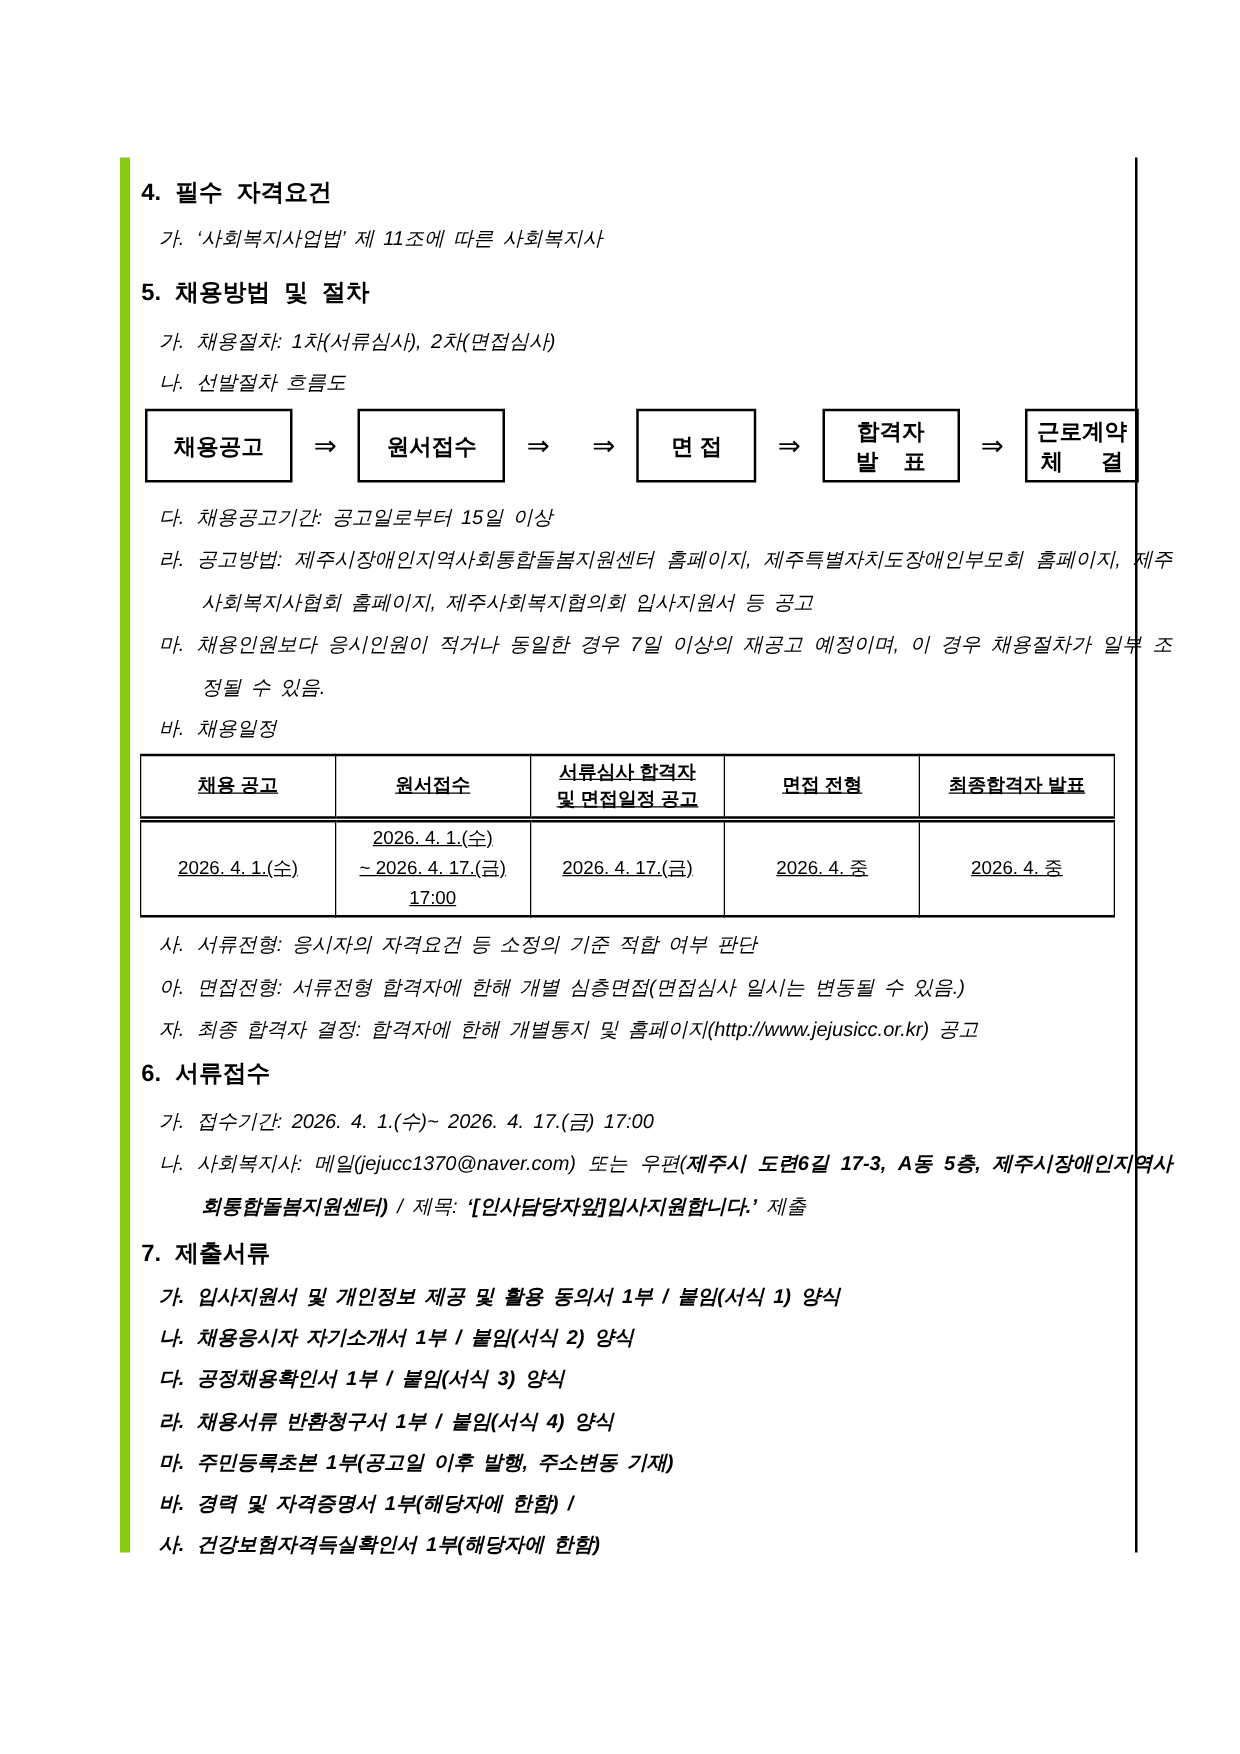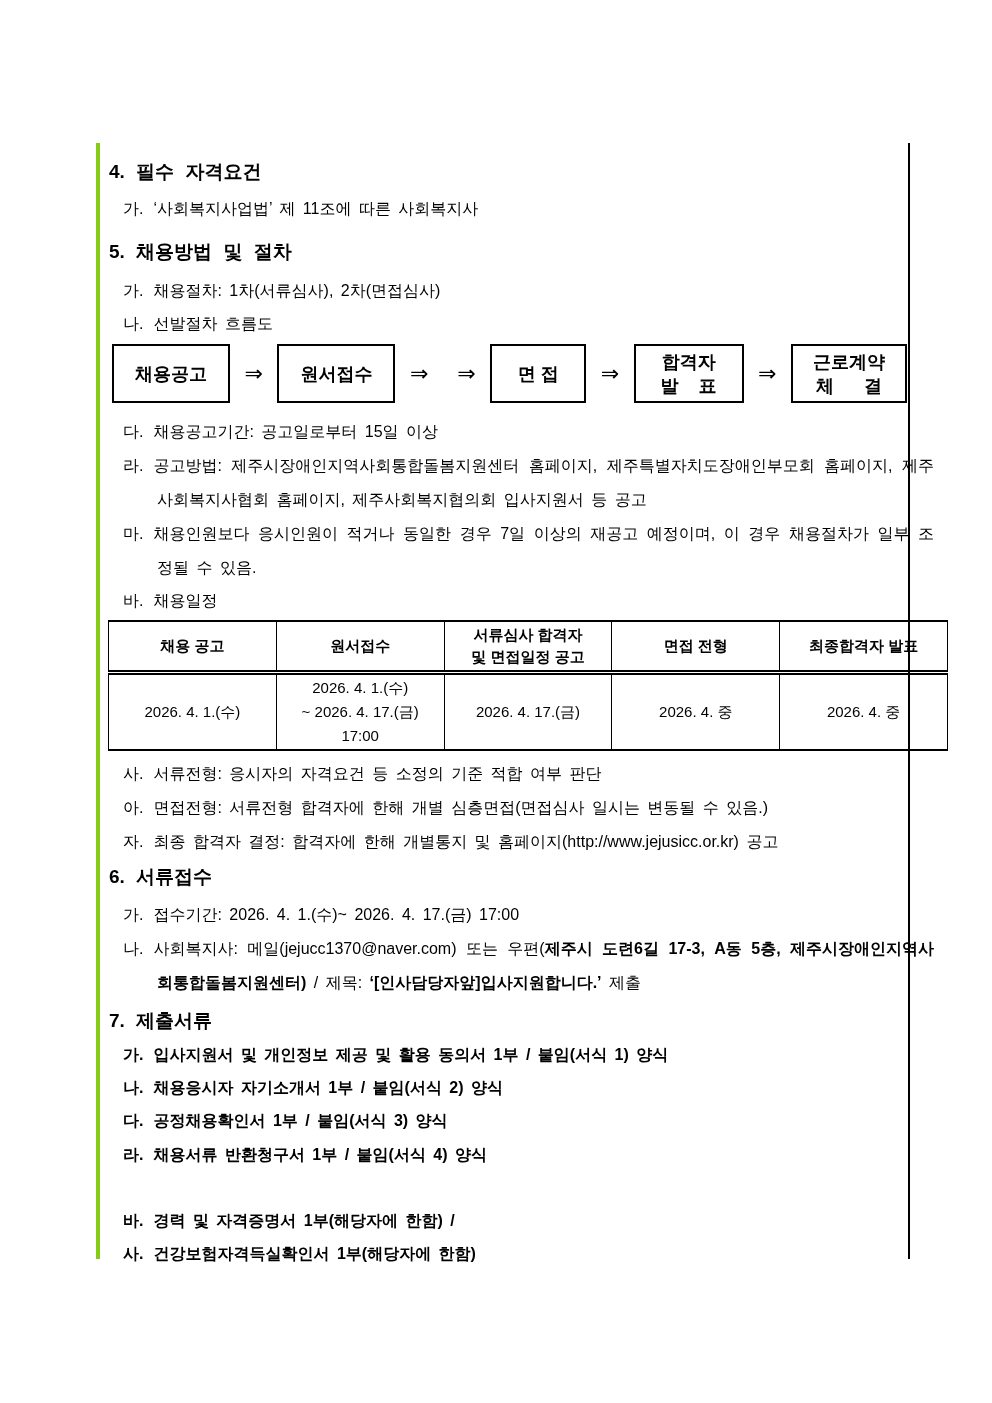--- a/index.html
+++ b/index.html
@@ -5,57 +5,58 @@
   html,body { margin:0; padding:0; }
   body {
     width:992px; height:1403px;
     background:#ffffff;
     color:#000000;
     font-family:"Liberation Sans","DejaVu Sans",sans-serif;
     position:relative;
     overflow:hidden;
   }
   .frame {
-    position:absolute; left:96px; top:143px;
+    position:absolute; left:96px; top:126px;
     width:814px; height:1116px;
-    border-left:4px solid #84cc16; border-right:2px solid #000;
+    border-left:8px solid #84cc16; border-right:2px solid #000;
     box-sizing:border-box;
   }
   .sec-heading {
     position:absolute; left:9px; margin:0;
     font-size:19px; font-weight:bold;
     line-height:34px; word-spacing:6px; white-space:nowrap;
   }
   .item {
     position:absolute; left:23px; width:777px; margin:0;
     font-size:16px; line-height:34px; word-spacing:3px;
     padding-left:34px; text-indent:-34px;
     text-align:justify;
     word-break:normal;
+    font-style:italic;
   }
   .item .lbl { margin-right:10px; }
   .bold { font-weight:bold; }
   
   .flow {
     position:absolute; left:12px; top:201px; width:795px; height:59px;
     display:flex; align-items:flex-start;
   }
   .fc-box {
     border:2px solid #000; height:59px; box-sizing:border-box;
     display:flex; flex-direction:column; justify-content:center;
     text-align:center; font-weight:bold; font-size:18px; line-height:24px;
     flex:0 0 auto;
   }
   .fc-line { white-space:pre; }
   .fc-arrow { flex:1 1 auto; text-align:center; font-size:22px; line-height:59px; }
   
   table.sched {
-    position:absolute; left:8px; top:477px; width:840px;
+    position:absolute; left:8px; top:477px; width:780px;
     border-collapse:collapse; table-layout:fixed;
-    border-top:2px solid #000; border-bottom:2px solid #000;
+    border-top:2px solid #000; border-bottom:2px solid #000;text-decoration:underline;
   }
   .sched th, .sched td {
     border:1px solid #000; text-align:center; vertical-align:middle;
     font-size:15px; padding:0; overflow:hidden;
   }
   .sched th { height:48px; font-weight:bold; line-height:22px; border-bottom:5px double #000; }
   .sched td { height:74px; line-height:24px; }
 </style>
 </head>
 <body>
@@ -81,21 +82,21 @@
     <span class="fc-arrow">⇒</span>
     <div class="fc-box" style="width:96px">
         <span class="fc-line">면 접</span>
       </div>
     <span class="fc-arrow">⇒</span>
     <div class="fc-box" style="width:110px">
         <span class="fc-line">합격자</span>
         <span class="fc-line">발    표</span>
       </div>
     <span class="fc-arrow">⇒</span>
-    <div class="fc-box" style="width:116px">
+    <div class="fc-box" style="width:91px">
         <span class="fc-line">근로계약</span>
         <span class="fc-line">체      결</span>
       </div>
   </div>
 
   <p class="item" style="top:272px"><span class="lbl">다.</span><span>채용공고기간: 공고일로부터 15일 이상</span></p>
   <p class="item" style="top:306px"><span class="lbl">라.</span><span>공고방법: 제주시장애인지역사회통합돌봄지원센터 홈페이지, 제주특별자치도장애인부모회 홈페이지, 제주사회복지사협회 홈페이지, 제주사회복지협의회 입사지원서 등 공고</span></p>
   <p class="item" style="top:374px"><span class="lbl">마.</span><span>채용인원보다 응시인원이 적거나 동일한 경우 7일 이상의 재공고 예정이며, 이 경우 채용절차가 일부 조정될 수 있음.</span></p>
   <p class="item" style="top:441px"><span class="lbl">바.</span><span>채용일정</span></p>
 
@@ -156,16 +157,17 @@
 
   <h2 class="sec-heading" style="top:717px">6. 서류접수</h2>
   <p class="item" style="top:755px"><span class="lbl">가.</span><span>접수기간: 2026. 4. 1.(수)~ 2026. 4. 17.(금) 17:00</span></p>
   <p class="item" style="top:789px"><span class="lbl">나.</span><span>사회복지사: 메일(jejucc1370@naver.com) 또는 우편(</span><span class="bold">제주시 도련6길 17-3, A동 5층, 제주시장애인지역사회통합돌봄지원센터)</span><span> / 제목: </span><span class="bold">‘[인사담당자앞]입사지원합니다.’</span><span> 제출</span></p>
 
   <h2 class="sec-heading" style="top:861px">7. 제출서류</h2>
   <p class="item bold" style="top:895px"><span class="lbl">가.</span><span>입사지원서 및 개인정보 제공 및 활용 동의서 1부 / 붙임(서식 1) 양식</span></p>
   <p class="item bold" style="top:928px"><span class="lbl">나.</span><span>채용응시자 자기소개서 1부 / 붙임(서식 2) 양식</span></p>
   <p class="item bold" style="top:961px"><span class="lbl">다.</span><span>공정채용확인서 1부 / 붙임(서식 3) 양식</span></p>
   <p class="item bold" style="top:995px"><span class="lbl">라.</span><span>채용서류 반환청구서 1부 / 붙임(서식 4) 양식</span></p>
+  <p class="item bold" style="top:1028px"><span class="lbl">마.</span><span>주민등록초본 1부(공고일 이후 발행, 주소변동 기재)</span></p>
   <p class="item bold" style="top:1061px"><span class="lbl">바.</span><span>경력 및 자격증명서 1부(해당자에 한함) /</span></p>
   <p class="item bold" style="top:1094px"><span class="lbl">사.</span><span>건강보험자격득실확인서 1부(해당자에 한함)</span></p>
 
 </div>
 
 </body></html>

